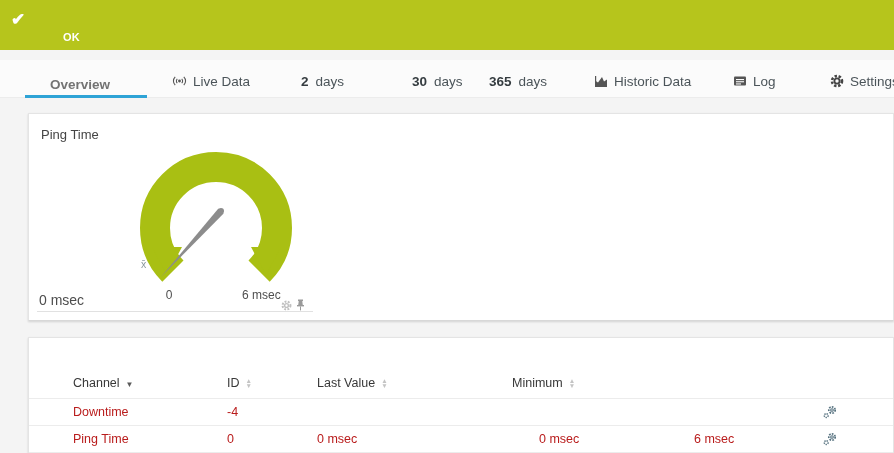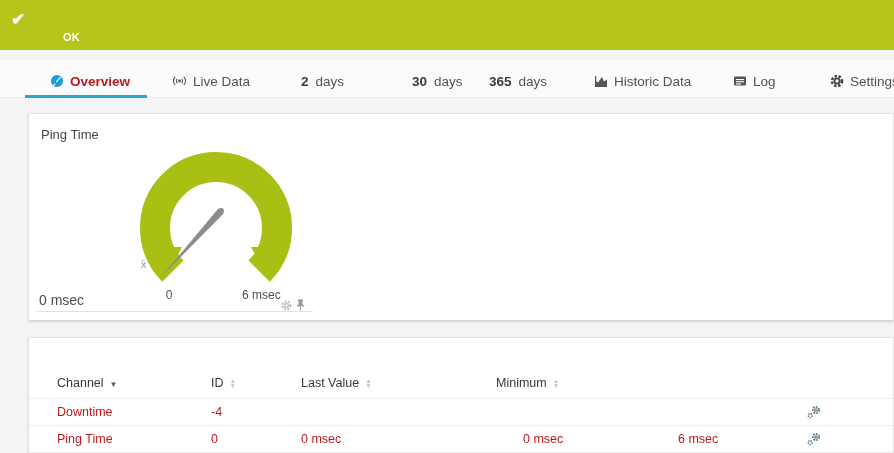--- a/index.html
+++ b/index.html
@@ -34,21 +34,21 @@
   
   .tabbar {
     position:absolute; left:0; top:60px; width:894px; height:38px;
     background:#fbfbfb; border-bottom:1px solid #ececec;
   }
   .tab {
     position:absolute; top:11px; height:20px; display:flex; align-items:center; gap:6px;
     font-size:13.5px; color:#4b5459; cursor:pointer; white-space:nowrap;
   }
   .tab .num { font-weight:bold; color:#353c40; margin-right:1px; }
-  .tab.active { color:#b91c1c; font-weight:bold; }
+  .tab.active { color:#737373; font-weight:bold;flex-direction:column; }
   .tab svg { display:block; }
   .tab-underline {
     position:absolute; left:25px; top:35px; width:122px; height:3px; background:#2ea3d6;
   }
   .t0{left:50px;} .t1{left:172px;} .t2{left:301px;} .t3{left:412px;}
   .t4{left:489px;} .t5{left:594px;} .t6{left:733px;} .t7{left:830px;}
 
   
   .card {
     position:absolute; left:28px; width:866px; background:#fff;
@@ -66,21 +66,21 @@
   .scale-max { position:absolute; left:213px; top:174px; width:60px; font-size:12px; color:#4f4f4f; }
   .current-value { position:absolute; left:10px; top:178px; font-size:14px; color:#4d4d4d; }
   .gauge-hairline { position:absolute; left:8px; top:197px; width:276px; height:1px; background:#e1e1e1; }
   .gauge-tools { position:absolute; left:252px; top:185px; display:flex; gap:4px; align-items:center; }
   .gauge-tools svg { display:block; cursor:pointer; }
 
   
   .grid-row {
     display:grid;
     grid-template-columns:154px 90px 195px 155px 155px 40px;
-    padding-left:28px; align-items:center;
+    padding-left:44px; align-items:center;
   }
   .thead { position:absolute; left:0; top:30px; width:100%; height:30px; font-size:12.5px; color:#383838; }
   .thead .hcell { display:flex; align-items:center; cursor:pointer; }
   .sort-desc { font-size:8px; color:#5a5a5a; margin-left:6px; position:relative; top:1px; }
   .updown { display:inline-flex; flex-direction:column; margin-left:6px; }
   .updown span { font-size:6.5px; line-height:5px; color:#c4c4c4; }
   .trow { position:absolute; left:0; width:100%; height:27px; font-size:12.5px; color:#b91c1c; border-top:1px solid #ececec; }
   .trow.r0 { top:60px; }
   .trow.r1 { top:87px; }
   .table-bottom { position:absolute; left:0; top:114px; width:100%; border-top:1px solid #ececec; }

